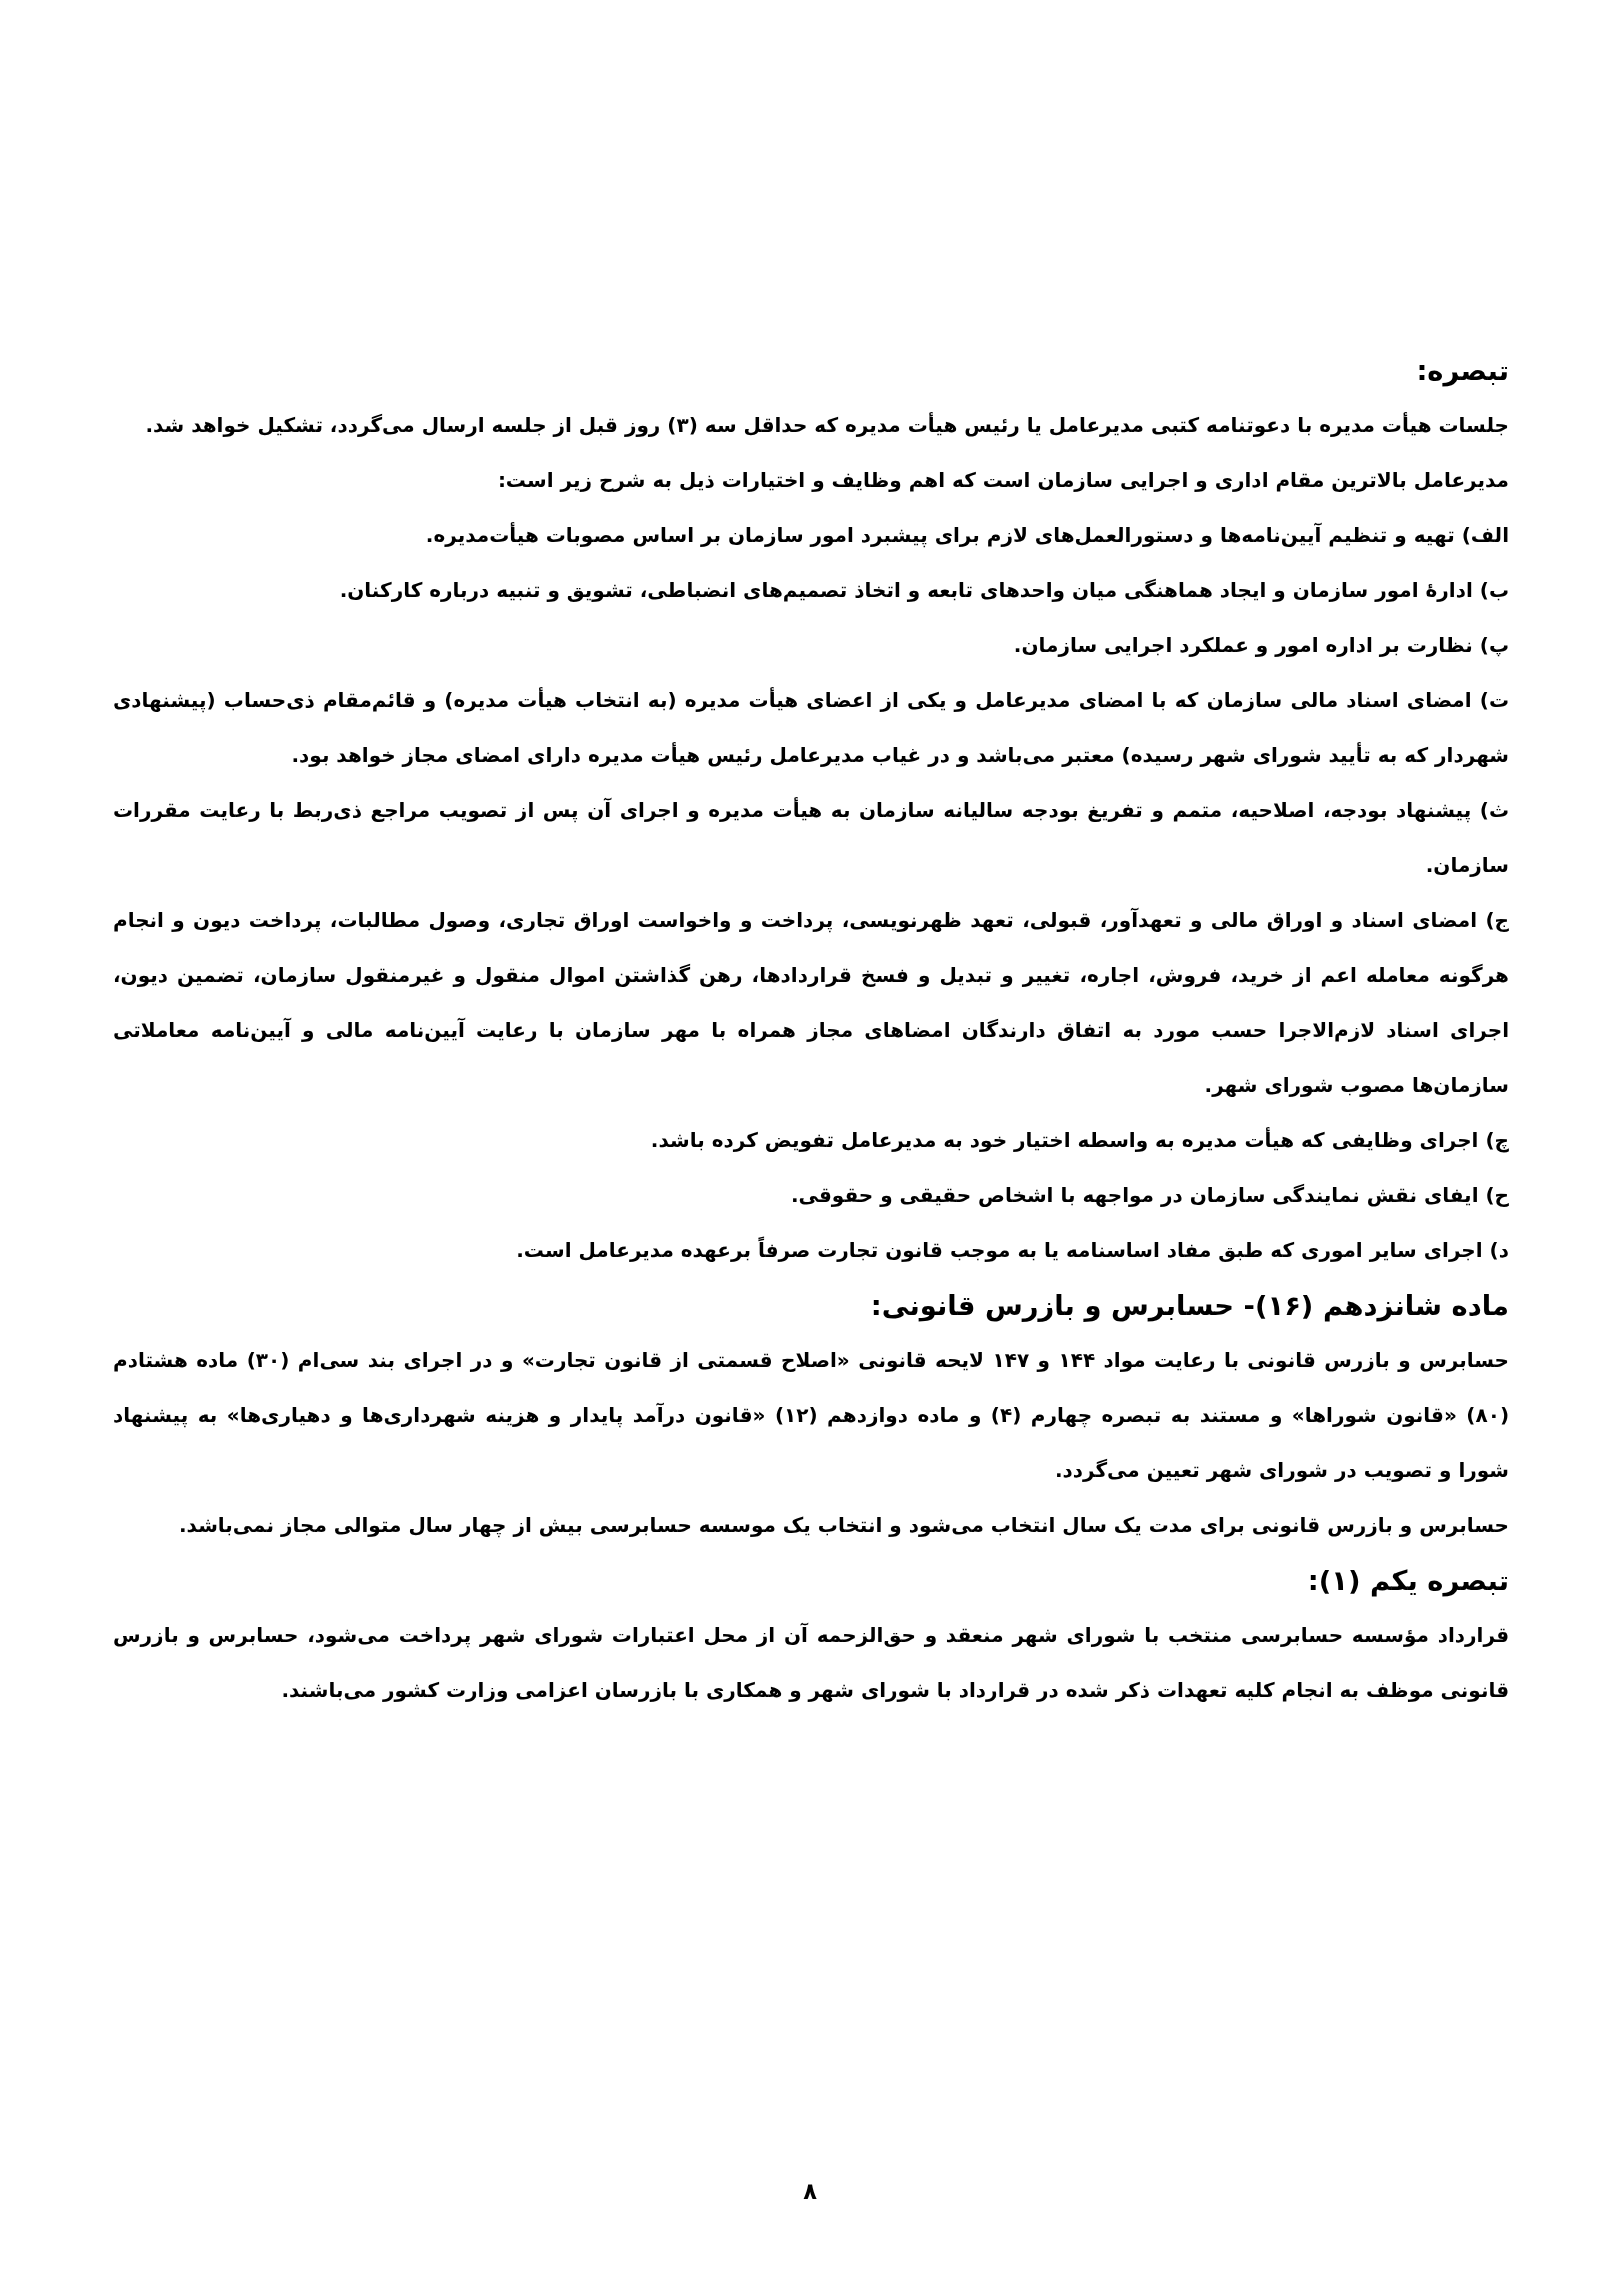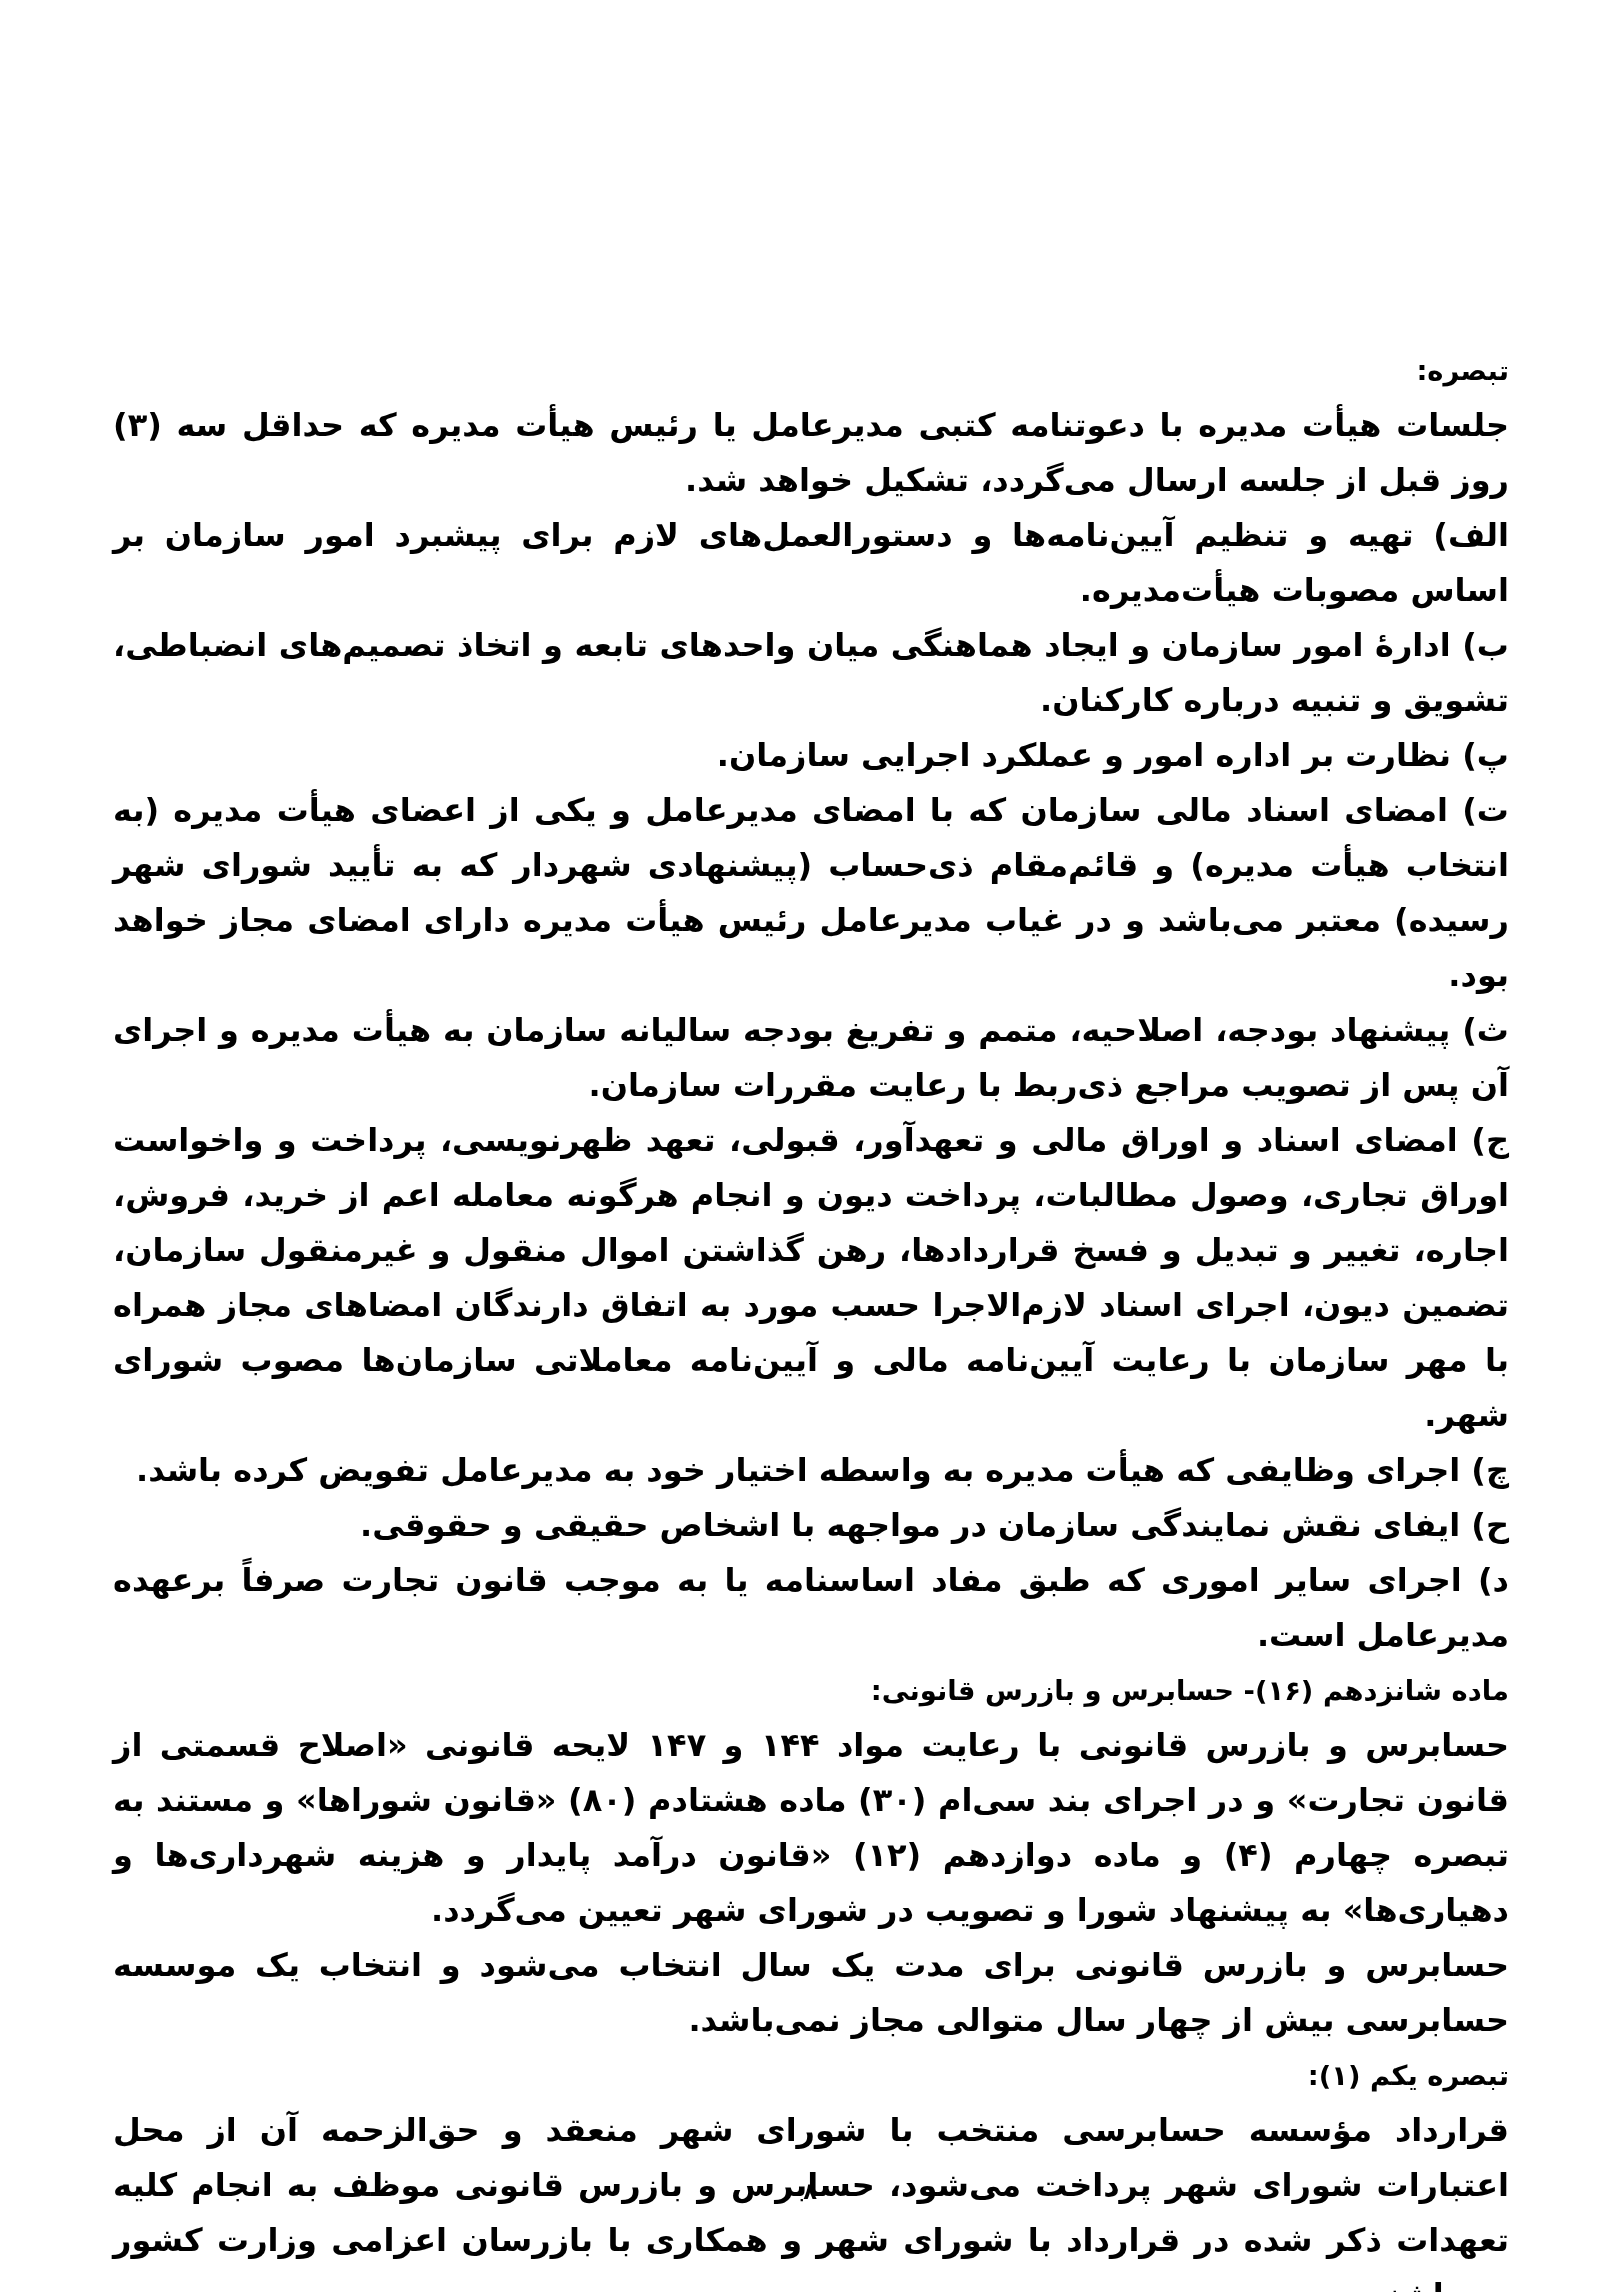--- a/index.html
+++ b/index.html
@@ -17,21 +17,21 @@
   .content {
     position: absolute;
     top: 343px;
     right: 111px;
     left: 113px;
     direction: rtl;
     unicode-bidi: embed;
   }
   .content p {
     font-weight: bold;
-    font-size: 32px;
+    font-size: 20px;
     line-height: 55px;
     text-align: justify;
     text-justify: inter-word;
     color: #000000;
   }
   .content p.heading {
     font-size: 27.4px;
     text-align: right;
   }
   .page-number {
@@ -46,20 +46,21 @@
     direction: rtl;
   }
 </style>
 </head>
 <body>
 
 <div class="sheet">
   <main class="content">
       <p class="heading">تبصره:</p>
       <p class="paragraph">جلسات هیأت مدیره با دعوتنامه کتبی مدیرعامل یا رئیس هیأت مدیره که حداقل سه (۳) روز قبل از جلسه ارسال می‌گردد، تشکیل خواهد شد.</p>
+      <p class="paragraph">مدیرعامل بالاترین مقام اداری و اجرایی سازمان است که اهم وظایف و اختیارات ذیل به شرح زیر است:</p>
       <p class="item">الف) تهیه و تنظیم آیین‌نامه‌ها و دستورالعمل‌های لازم برای پیشبرد امور سازمان بر اساس مصوبات هیأت‌مدیره.</p>
       <p class="item">ب) ادارۀ امور سازمان و ایجاد هماهنگی میان واحدهای تابعه و اتخاذ تصمیم‌های انضباطی، تشویق و تنبیه درباره کارکنان.</p>
       <p class="item">پ) نظارت بر اداره امور و عملکرد اجرایی سازمان.</p>
       <p class="item">ت) امضای اسناد مالی سازمان که با امضای مدیرعامل و یکی از اعضای هیأت مدیره (به انتخاب هیأت مدیره) و قائم‌مقام ذی‌حساب (پیشنهادی شهردار که به تأیید شورای شهر رسیده) معتبر می‌باشد و در غیاب مدیرعامل رئیس هیأت مدیره دارای امضای مجاز خواهد بود.</p>
       <p class="item">ث) پیشنهاد بودجه، اصلاحیه، متمم و تفریغ بودجه سالیانه سازمان به هیأت مدیره و اجرای آن پس از تصویب مراجع ذی‌ربط با رعایت مقررات سازمان.</p>
       <p class="item">ج) امضای اسناد و اوراق مالی و تعهدآور، قبولی، تعهد ظهرنویسی، پرداخت و واخواست اوراق تجاری، وصول مطالبات، پرداخت دیون و انجام هرگونه معامله اعم از خرید، فروش، اجاره، تغییر و تبدیل و فسخ قراردادها، رهن گذاشتن اموال منقول و غیرمنقول سازمان، تضمین دیون، اجرای اسناد لازم‌الاجرا حسب مورد به اتفاق دارندگان امضاهای مجاز همراه با مهر سازمان با رعایت آیین‌نامه مالی و آیین‌نامه معاملاتی سازمان‌ها مصوب شورای شهر.</p>
       <p class="item">چ) اجرای وظایفی که هیأت مدیره به واسطه اختیار خود به مدیرعامل تفویض کرده باشد.</p>
       <p class="item">ح) ایفای نقش نمایندگی سازمان در مواجهه با اشخاص حقیقی و حقوقی.</p>
       <p class="item">د) اجرای سایر اموری که طبق مفاد اساسنامه یا به موجب قانون تجارت صرفاً برعهده مدیرعامل است.</p>
       <p class="heading">ماده شانزدهم (۱۶)- حسابرس و بازرس قانونی:</p>

